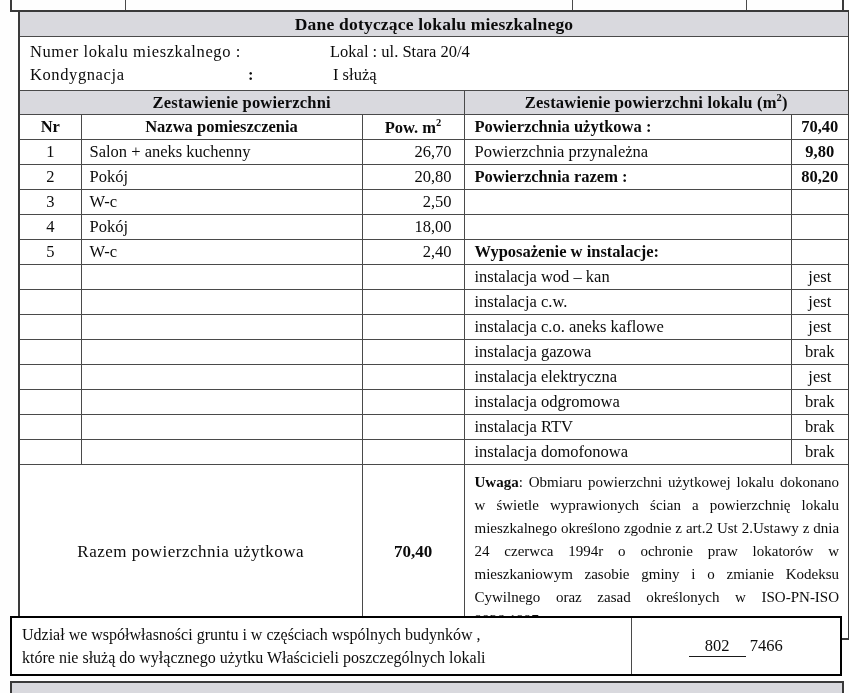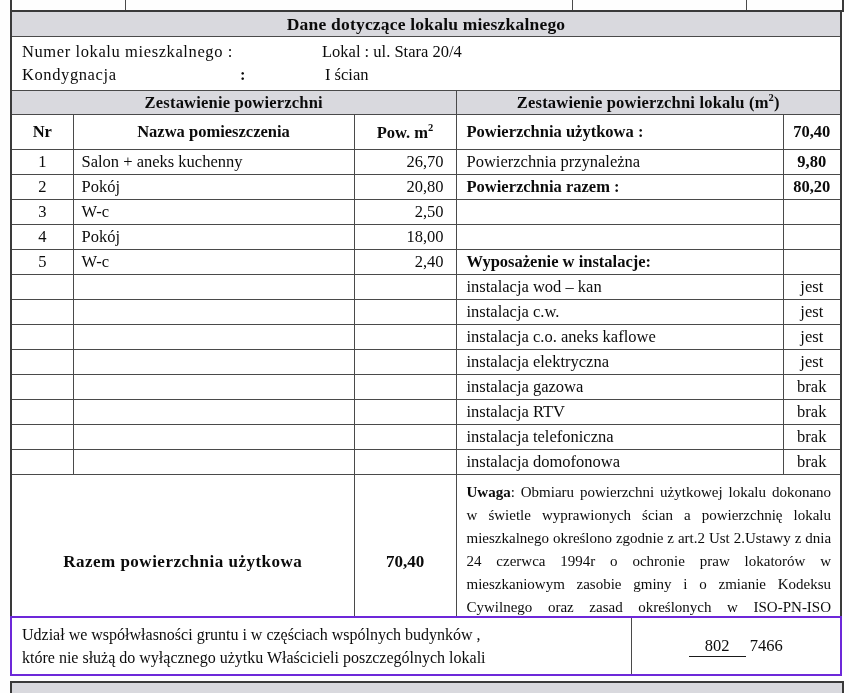--- a/index.html
+++ b/index.html
@@ -33,40 +33,40 @@
   .band.sub{font-size:16.5px;height:23px;}
 
   .idblock{height:48px;padding:2px 0 3px 10px;font-size:16.5px;}
   .idrow{display:flex;align-items:baseline;line-height:23px;white-space:nowrap;}
   .idlabel{font-weight:normal;letter-spacing:.6px;}
   .idlabel.w1{width:300px;}
   .idlabel.w2{width:218px;}
   .idcolon{font-weight:bold;width:85px;}
   .idval{font-weight:normal;}
 
-  .colhdr{height:35px;text-align:center;font-weight:bold;font-size:16.5px;}
+  .colhdr{height:25px;text-align:center;font-weight:bold;font-size:16.5px;}
   .celltxt{font-size:16.5px;}
   .pad-l{padding-left:8px;}
   .pad-l2{padding-left:10px;}
   .ctr{text-align:center;}
   .rgt{text-align:right;padding-right:12px;}
   .bold{font-weight:bold;}
   .r{height:25px;}
   sup{font-size:10.5px;vertical-align:super;}
 
   
   .uwaga{
     font-size:15px;line-height:23px;text-align:justify;
     padding:6px 9px 6px 10px;
   }
   .uwaga b{font-weight:bold;}
   .uwaga .ind{text-indent:22px;}
 
   .razem{
-    text-align:center;font-weight:bold;font-size:17px;letter-spacing:.5px;
+    text-align:center;font-weight:normal;font-size:17px;letter-spacing:.5px;
   }
 
   
   .share{position:absolute;left:10px;width:830px;}
   .share>table{width:830px;}
   .share .txt{font-size:16px;line-height:23px;padding:5px 6px 5px 10px;}
   .frac{display:inline-block;text-align:center;font-size:16.5px;line-height:20px;}
   .frac .num{border-bottom:1.6px solid #1a1a1a;padding:0 16px 1px 16px;}
   .frac .den{padding-top:2px;}
 
@@ -80,21 +80,21 @@
 <div class="page">
 
   <div class="sliver">
     <div class="fr"></div>
     <div class="vd" style="left:115px"></div>
     <div class="vd" style="left:562px"></div>
     <div class="vd" style="left:736px"></div>
   </div>
 
   <div class="main">
-    <table style="border:2px solid #3a3a3a;">
+    <table style="border:2px solid #3a3a3a;margin-left:8px;">
       <colgroup>
         <col style="width:62px">
         <col style="width:281px">
         <col style="width:102px">
         <col style="width:327px">
         <col style="width:58px">
       </colgroup>
       <tbody>
 
         <tr>
@@ -103,21 +103,21 @@
 
         <tr>
           <td class="idblock" colspan="5">
             <div class="idrow">
               <span class="idlabel w1">Numer  lokalu   mieszkalnego :</span>
               <span class="idval">Lokal : ul. Stara 20/4</span>
             </div>
             <div class="idrow">
               <span class="idlabel w2">Kondygnacja</span>
               <span class="idcolon">:</span>
-              <span class="idval">I ścian</span>
+              <span class="idval">I służą</span>
             </div>
           </td>
         </tr>
 
         <tr>
           <td class="band sub" colspan="3">Zestawienie powierzchni</td>
           <td class="band sub" colspan="2">
             <span>Zestawienie powierzchni lokalu (m</span><sup>2</sup><span>)</span>
           </td>
         </tr>
@@ -188,42 +188,42 @@
           <td class="celltxt ctr"></td>
           <td class="celltxt pad-l"></td>
           <td class="celltxt rgt"></td>
           <td class="celltxt pad-l2">instalacja c.o. aneks kaflowe</td>
           <td class="celltxt ctr">jest</td>
         </tr>
         <tr class="r">
           <td class="celltxt ctr"></td>
           <td class="celltxt pad-l"></td>
           <td class="celltxt rgt"></td>
+          <td class="celltxt pad-l2">instalacja gazowa</td>
+          <td class="celltxt ctr">brak</td>
+        </tr>
+        <tr class="r">
+          <td class="celltxt ctr"></td>
+          <td class="celltxt pad-l"></td>
+          <td class="celltxt rgt"></td>
           <td class="celltxt pad-l2">instalacja elektryczna</td>
           <td class="celltxt ctr">jest</td>
         </tr>
         <tr class="r">
           <td class="celltxt ctr"></td>
           <td class="celltxt pad-l"></td>
           <td class="celltxt rgt"></td>
-          <td class="celltxt pad-l2">instalacja gazowa</td>
+          <td class="celltxt pad-l2">instalacja odgromowa</td>
           <td class="celltxt ctr">brak</td>
         </tr>
         <tr class="r">
           <td class="celltxt ctr"></td>
           <td class="celltxt pad-l"></td>
           <td class="celltxt rgt"></td>
           <td class="celltxt pad-l2">instalacja RTV</td>
-          <td class="celltxt ctr">brak</td>
-        </tr>
-        <tr class="r">
-          <td class="celltxt ctr"></td>
-          <td class="celltxt pad-l"></td>
-          <td class="celltxt rgt"></td>
-          <td class="celltxt pad-l2">instalacja  telefoniczna</td>
           <td class="celltxt ctr">brak</td>
         </tr>
         <tr class="r">
           <td class="celltxt ctr"></td>
           <td class="celltxt pad-l"></td>
           <td class="celltxt rgt"></td>
           <td class="celltxt pad-l2">instalacja  domofonowa</td>
           <td class="celltxt ctr">brak</td>
         </tr>
 
@@ -232,21 +232,21 @@
           <td class="celltxt ctr bold" style="font-size:17px">70,40</td>
           <td class="uwaga" colspan="2">
             <span class="ind"><b>Uwaga</b><span>: </span><span>Obmiaru powierzchni użytkowej lokalu dokonano w świetle wyprawionych ścian a powierzchnię lokalu mieszkalnego określono zgodnie z art.2 Ust 2.Ustawy z dnia 24 czerwca 1994r o ochronie praw lokatorów w mieszkaniowym  zasobie gminy i o  zmianie Kodeksu Cywilnego oraz zasad określonych w ISO-PN-ISO 9836:1997</span></span>
           </td>
         </tr>
       </tbody>
     </table>
   </div>
 
   <div class="share" style="top:616px">
-    <table style="border:2px solid #6d28d9;">
+    <table style="border:2px solid #000000;">
       <colgroup>
         <col style="width:620px">
         <col style="width:210px">
       </colgroup>
       <tbody>
         <tr style="height:58px">
           <td class="txt">
             <div>Udział we współwłasności gruntu i w częściach wspólnych budynków ,</div>
             <div>które nie służą do wyłącznego użytku Właścicieli poszczególnych lokali</div>
           </td>

